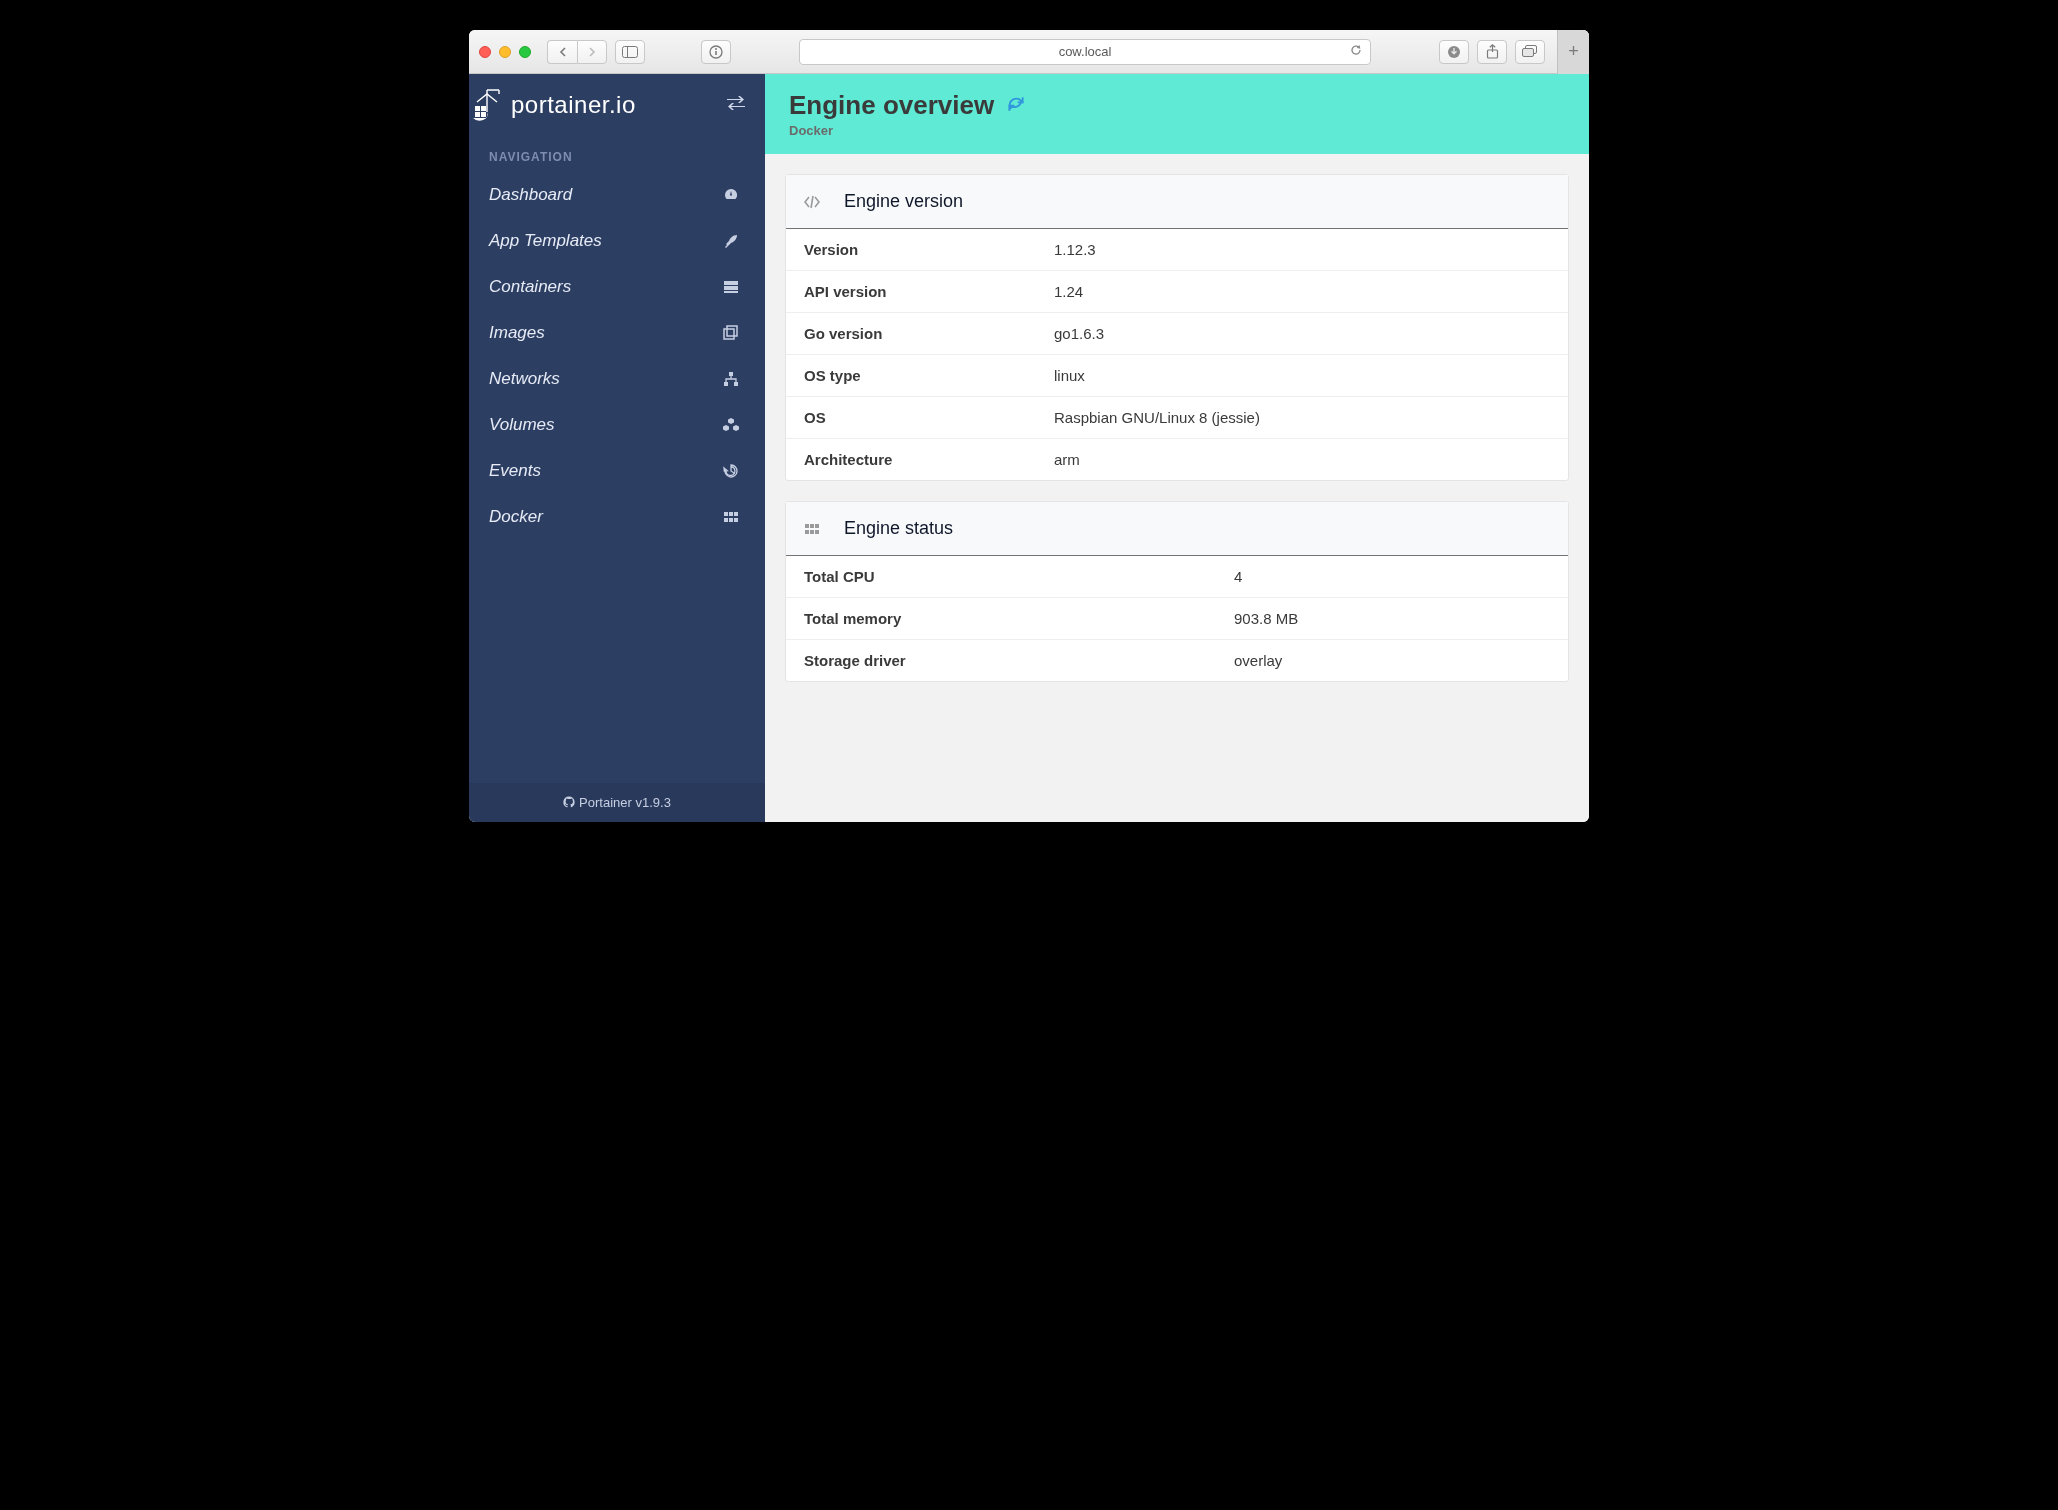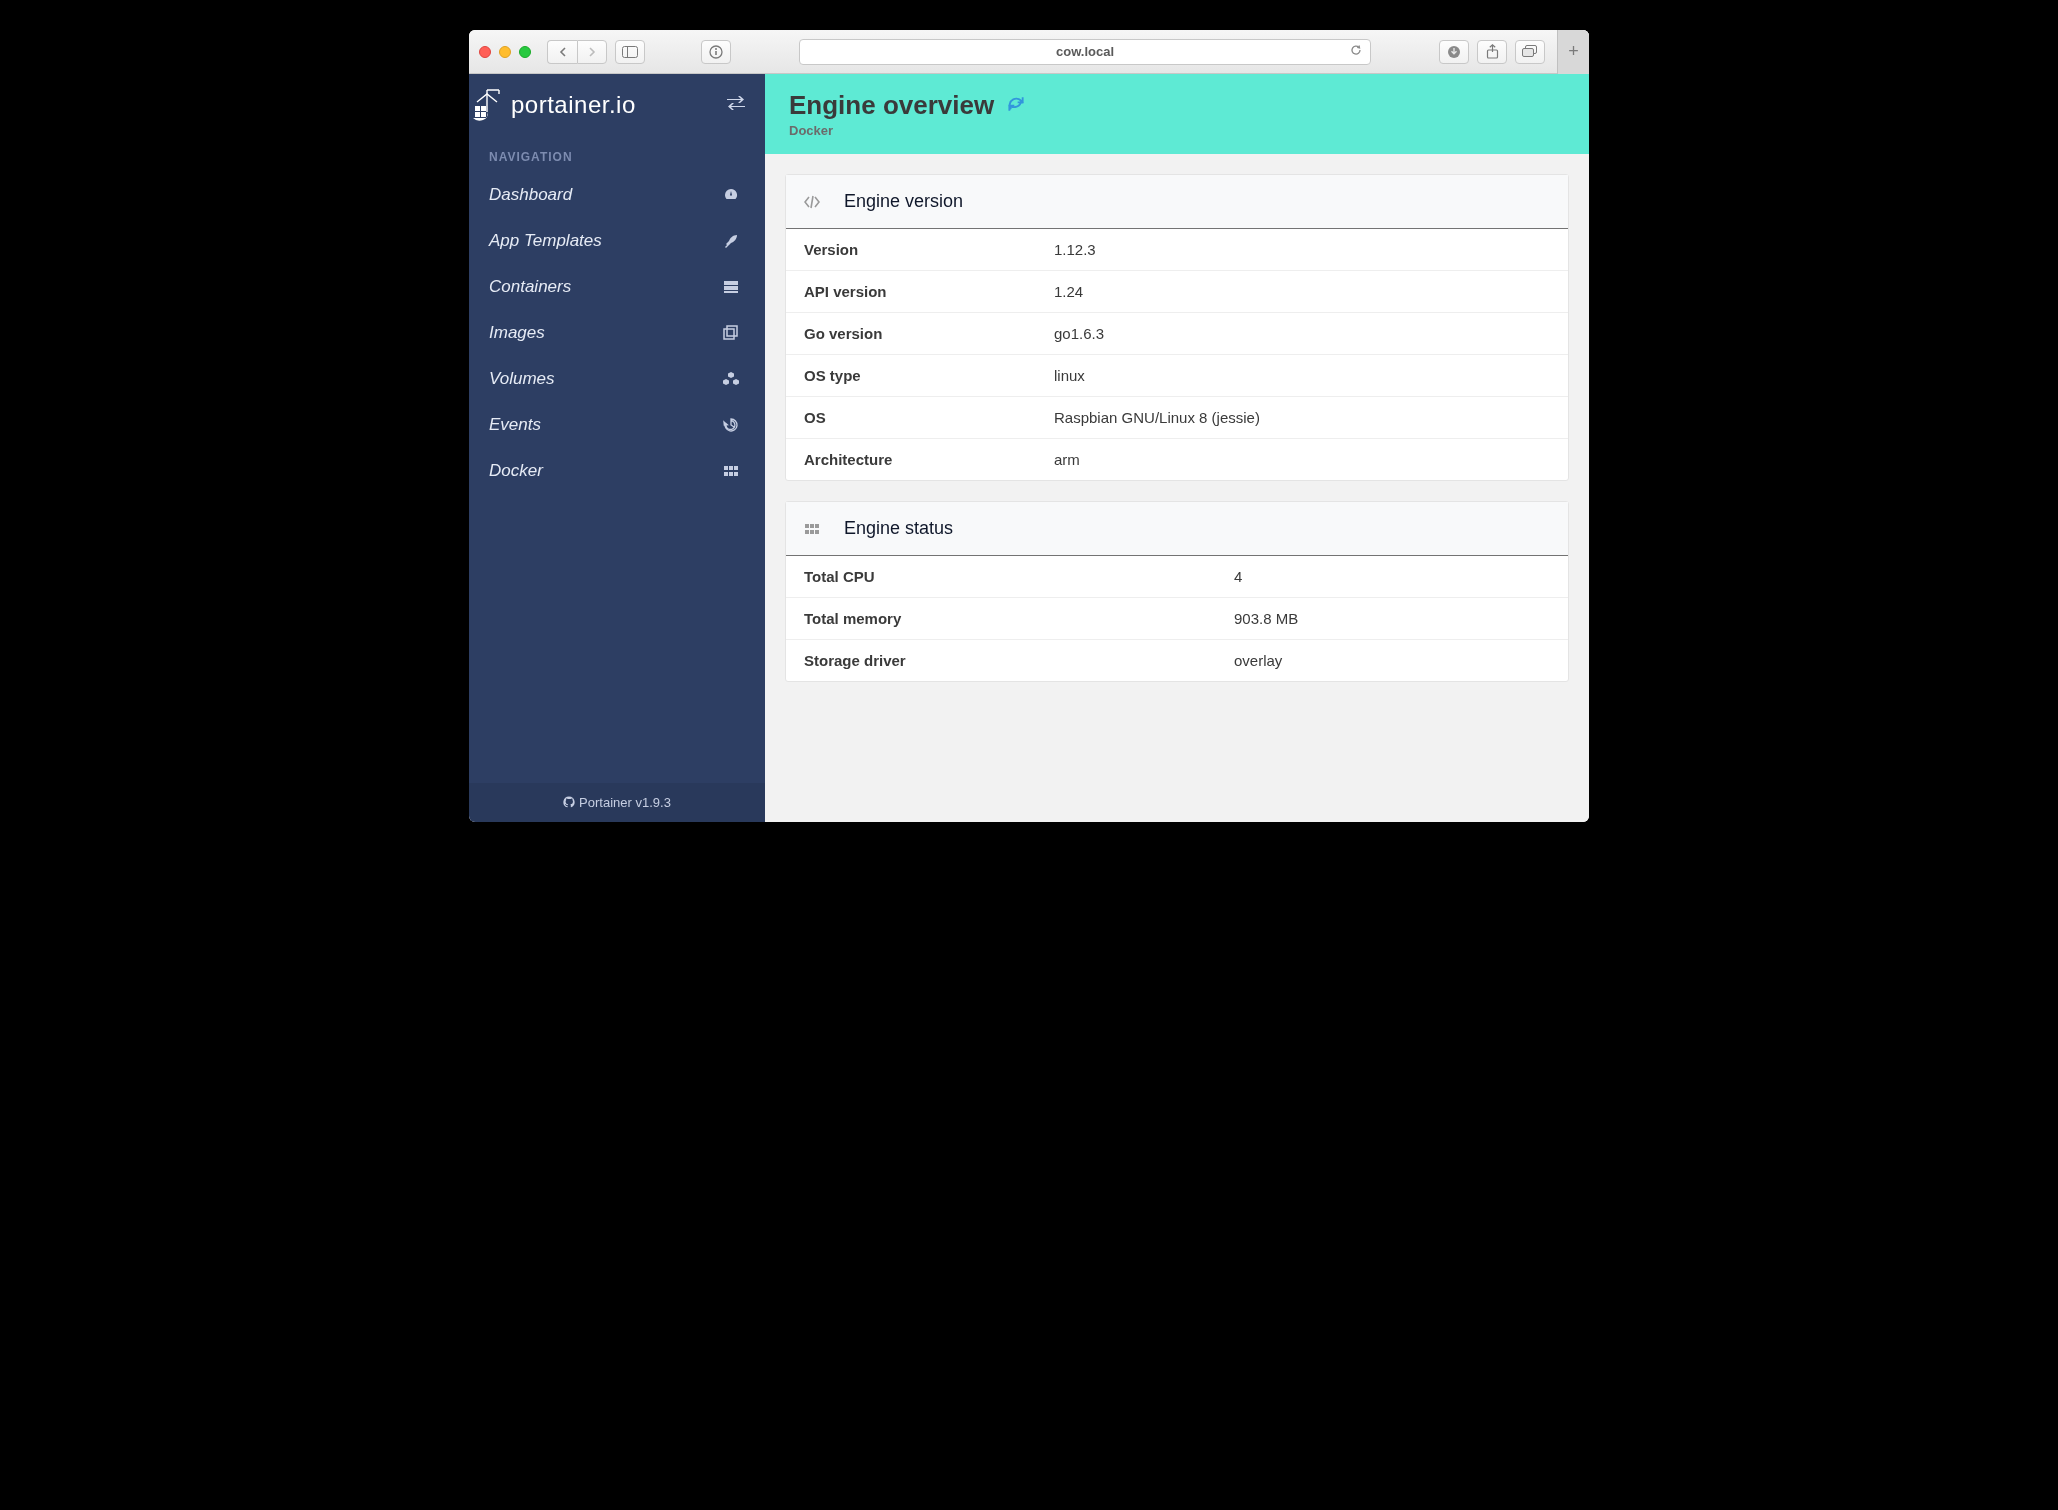--- a/index.html
+++ b/index.html
@@ -53,21 +53,20 @@
     flex: 1;
     height: 26px;
     background: #fff;
     border: 1px solid #c8c8c8;
     border-radius: 4px;
     display: flex;
     align-items: center;
     justify-content: center;
     position: relative;
     margin: 0 60px;
-    font-weight: bold;
   }
   .addr-text { font-size: 13px; color: #5a5a5a; }
   .addr-reload { position: absolute; right: 8px; color: #8a8a8a; font-size: 12px; }
   .tb-right { display:flex; gap:8px; align-items:center; }
   .newtab {
     width: 32px; height: 44px;
     display:flex; align-items:center; justify-content:center;
     background: #d8d8d8; border-left:1px solid #c0c0c0;
     margin: -10px -10px -10px 4px;
     color:#7a7a7a; font-size:18px;
@@ -267,20 +266,31 @@
         <li>
           <span>Images</span>
           <span class="nav-icon">
               <svg viewBox="0 0 16 16">
                 <rect x="4" y="1" width="10" height="10" fill="none" stroke="currentColor" stroke-width="1.5"></rect>
                 <rect x="1" y="4" width="10" height="10" fill="none" stroke="currentColor" stroke-width="1.5"></rect>
               </svg>
             </span>
         </li>
         <li>
+          <span>Networks</span>
+          <span class="nav-icon">
+              <svg viewBox="0 0 16 16">
+                <rect x="6" y="1" width="4" height="4"></rect>
+                <rect x="1" y="11" width="4" height="4"></rect>
+                <rect x="11" y="11" width="4" height="4"></rect>
+                <path d="M8 5v3M3 11V8h10v3" stroke="currentColor" fill="none" stroke-width="1.3"></path>
+              </svg>
+            </span>
+        </li>
+        <li>
           <span>Volumes</span>
           <span class="nav-icon">
               <svg viewBox="0 0 16 16">
                 <path d="M8 1l3 1.5v3L8 7 5 5.5v-3L8 1zM3 8l3 1.5v3L3 14 0 12.5v-3L3 8zM13 8l3 1.5v3L13 14l-3-1.5v-3L13 8z"></path>
               </svg>
             </span>
         </li>
         <li>
           <span>Events</span>
           <span class="nav-icon">

